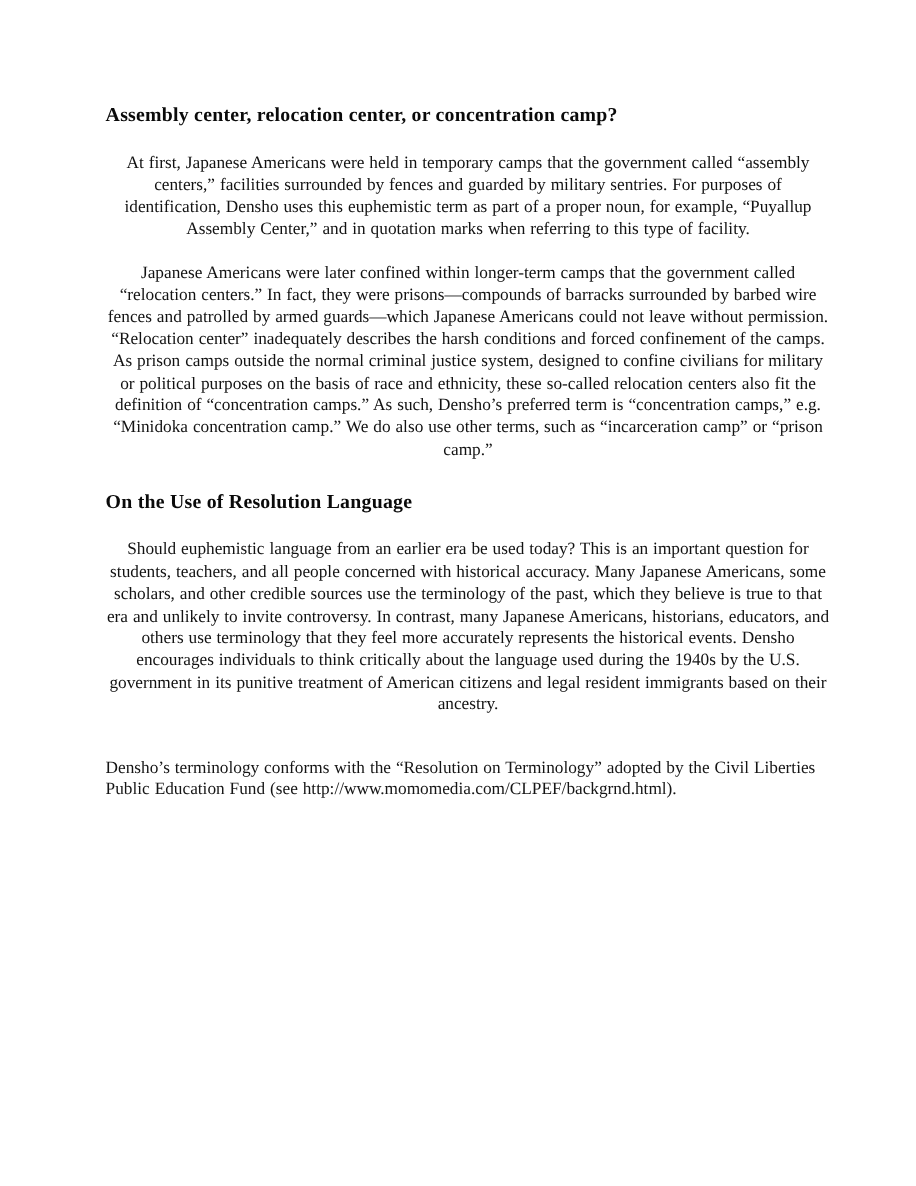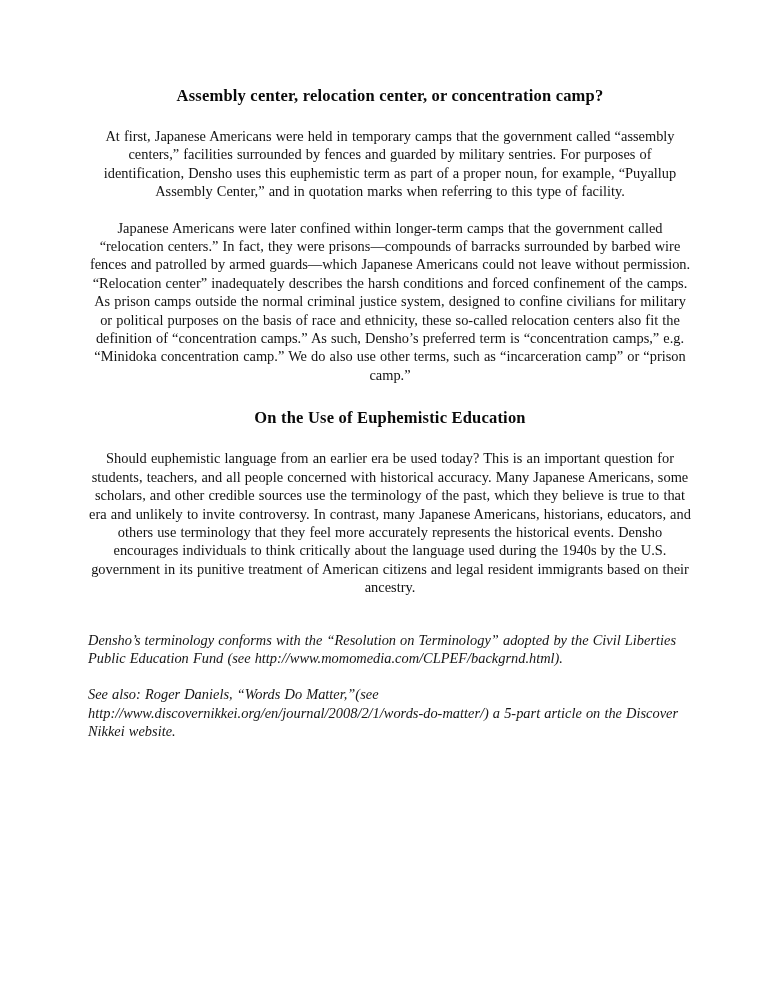--- a/index.html
+++ b/index.html
@@ -22,60 +22,57 @@
     }
     .content {
       width: 604px;
     }
     h1.doc-heading {
       font-size: 16.5px;
       font-weight: bold;
       margin: 0 0 21px 0;
       letter-spacing: 0.2px;
       color: #0a0a0a;
-      text-align: center;
     }
     section.doc-section + section.doc-section h1.doc-heading {
       margin-top: 24px;
     }
     p.doc-paragraph {
       font-size: 14.4px;
       line-height: 18.4px;
       margin: 0 0 18px 0;
       text-align: center;
       word-spacing: 0.5px;
     }
     .notes {
       margin-top: 34px;
     }
     p.note-paragraph {
-      font-style: italic;
       font-size: 14.4px;
       line-height: 18.4px;
       margin: 0 0 18px 0;
       word-spacing: 0.5px;
       color: #151515;
     }
   </style>
 </head>
 <body>
 
 <div class="page">
   <div class="content">
 
     <section class="doc-section">
       <h1 class="doc-heading">Assembly center, relocation center, or concentration camp?</h1>
       <p class="doc-paragraph">At first, Japanese Americans were held in temporary camps that the government called “assembly centers,” facilities surrounded by fences and guarded by military sentries. For purposes of identification, Densho uses this euphemistic term as part of a proper noun, for example, “Puyallup Assembly Center,” and in quotation marks when referring to this type of facility.</p>
       <p class="doc-paragraph">Japanese Americans were later confined within longer-term camps that the government called “relocation centers.” In fact, they were prisons—compounds of barracks surrounded by barbed wire fences and patrolled by armed guards—which Japanese Americans could not leave without permission. “Relocation center” inadequately describes the harsh conditions and forced confinement of the camps. As prison camps outside the normal criminal justice system, designed to confine civilians for military or political purposes on the basis of race and ethnicity, these so-called relocation centers also fit the definition of “concentration camps.” As such, Densho’s preferred term is “concentration camps,” e.g. “Minidoka concentration camp.” We do also use other terms, such as “incarceration camp” or “prison camp.”</p>
     </section>
 
     <section class="doc-section">
-      <h1 class="doc-heading">On the Use of Euphemistic Education</h1>
+      <h1 class="doc-heading">On the Use of Resolution Language</h1>
       <p class="doc-paragraph">Should euphemistic language from an earlier era be used today? This is an important question for students, teachers, and all people concerned with historical accuracy. Many Japanese Americans, some scholars, and other credible sources use the terminology of the past, which they believe is true to that era and unlikely to invite controversy. In contrast, many Japanese Americans, historians, educators, and others use terminology that they feel more accurately represents the historical events. Densho encourages individuals to think critically about the language used during the 1940s by the U.S. government in its punitive treatment of American citizens and legal resident immigrants based on their ancestry.</p>
     </section>
 
     <div class="notes">
       <p class="note-paragraph">Densho’s terminology conforms with the “Resolution on Terminology” adopted by the Civil Liberties Public Education Fund (see http://www.momomedia.com/CLPEF/backgrnd.html).</p>
-      <p class="note-paragraph">See also: Roger Daniels, “Words Do Matter,”(see http://www.discovernikkei.org/en/journal/2008/2/1/words-do-matter/) a 5-part article on the Discover Nikkei website.</p>
     </div>
 
   </div>
 </div>
 
 </body></html>

